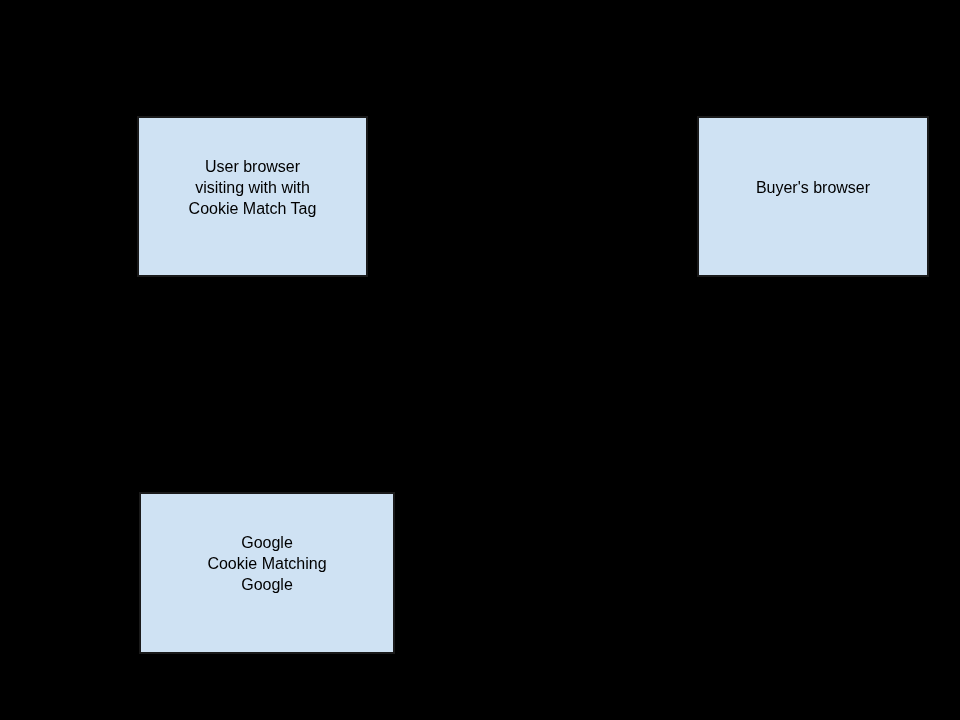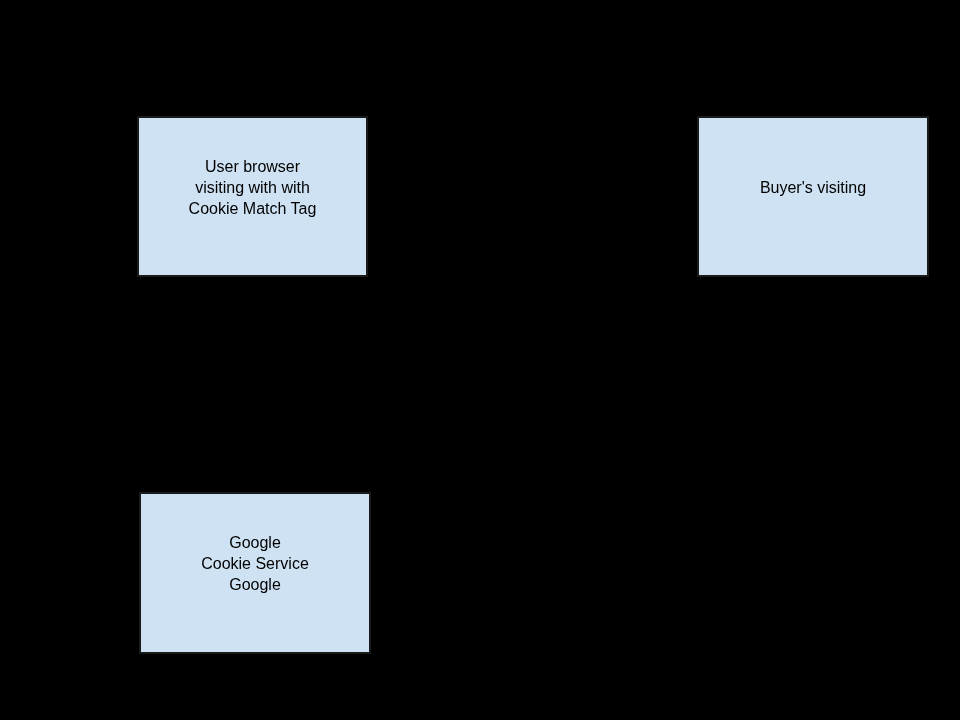--- a/index.html
+++ b/index.html
@@ -38,42 +38,42 @@
   }
   .node-buyers-service {
     left: 697px;
     top: 116px;
     width: 232px;
     height: 161px;
   }
   .node-google-cms {
     left: 139px;
     top: 492px;
-    width: 232px;
+    width: 256px;
     height: 162px;
   }
   .node-line {
     display: block;
     white-space: nowrap;
   }
 </style>
 </head>
 <body>
 
 <div class="canvas" style="background: rgb(0, 0, 0);">
 
   <div class="node node-user-browser" style="background: rgb(207, 226, 243); border-color: rgb(26, 26, 26); color: rgb(0, 0, 0);">
     <span class="node-line">User browser</span>
     <span class="node-line">visiting with with</span>
     <span class="node-line">Cookie Match Tag</span>
   </div>
 
   <div class="node node-buyers-service" style="background: rgb(207, 226, 243); border-color: rgb(26, 26, 26); color: rgb(0, 0, 0);">
-    <span class="node-line">Buyer's visiting</span>
+    <span class="node-line">Buyer's browser</span>
   </div>
 
   <div class="node node-google-cms" style="background: rgb(207, 226, 243); border-color: rgb(26, 26, 26); color: rgb(0, 0, 0);">
     <span class="node-line">Google</span>
-    <span class="node-line">Cookie Service</span>
+    <span class="node-line">Cookie Matching</span>
     <span class="node-line">Google</span>
   </div>
 
 </div>
 
 </body></html>

